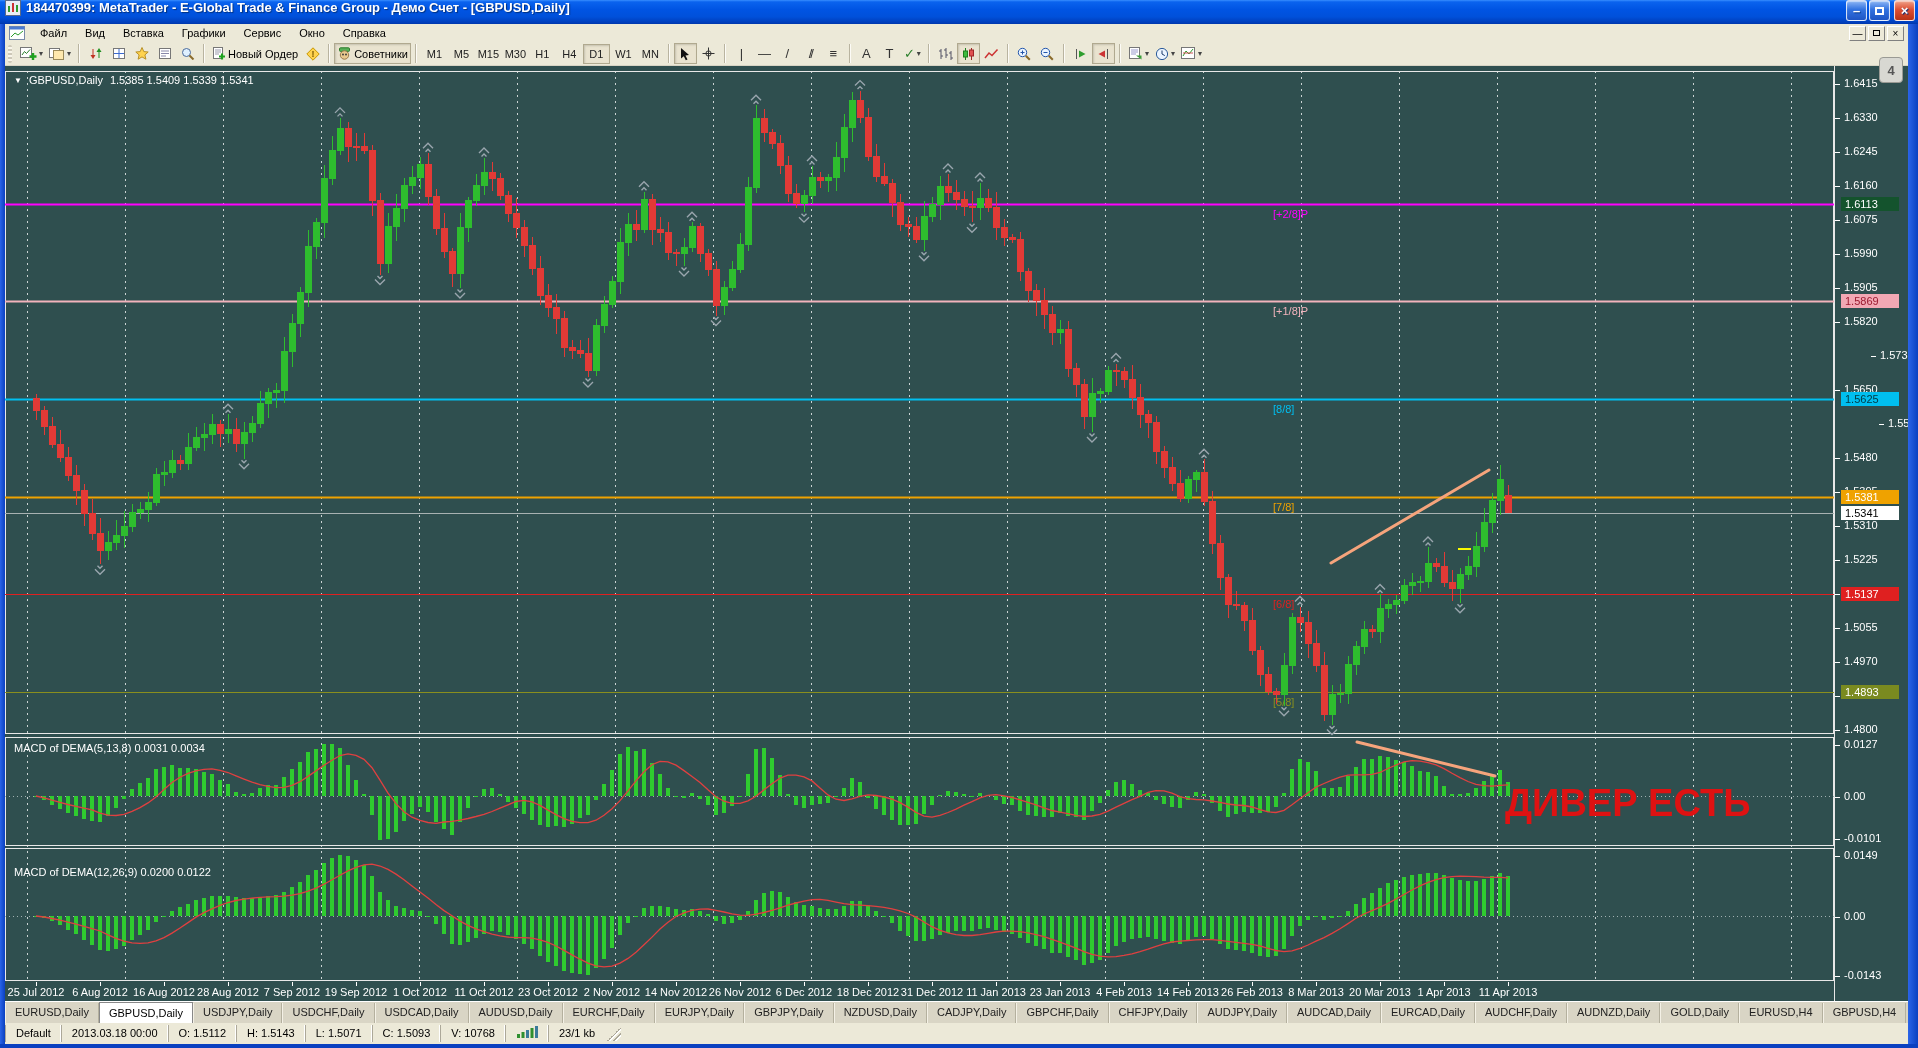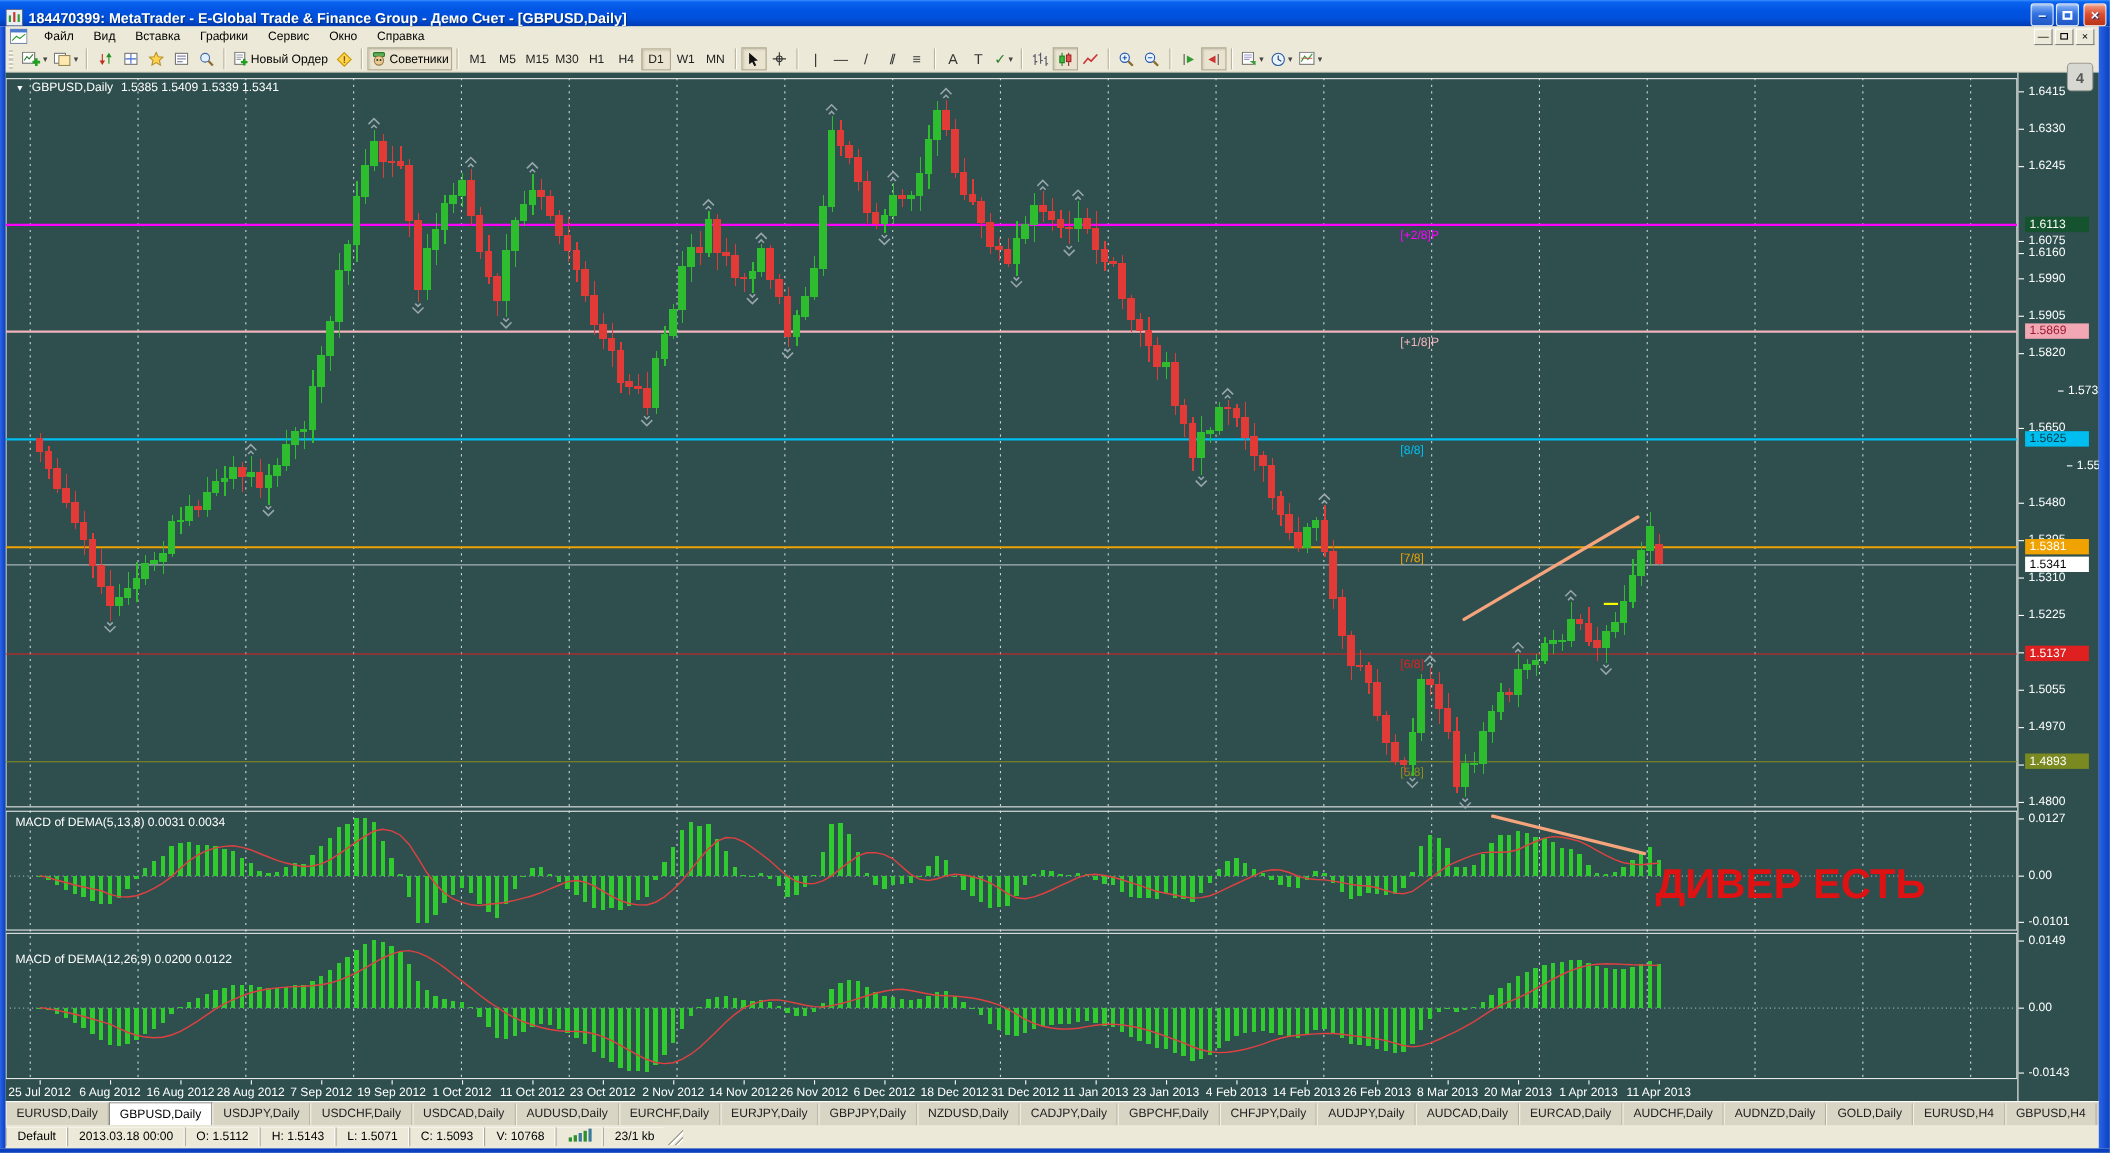--- a/index.html
+++ b/index.html
@@ -3,21 +3,21 @@
 <meta charset="utf-8">
 <style>
   * { box-sizing: border-box; margin: 0; padding: 0; }
   html,body { width:1918px; height:1048px; overflow:hidden; background:#ECE9D8;
               font-family:"Liberation Sans", sans-serif; }
   .abs { position:absolute; }
 
   
   .titlebar { left:0; top:0; width:1918px; height:24px;
     background:linear-gradient(180deg,#388eff 0%,#0a63ee 8%,#0054e3 40%,#0050da 70%,#003cb8 96%,#0036a8 100%);
-    display:flex; align-items:flex-end; padding:0 3px 0 5px; color:#fff;
+    display:flex; align-items:flex-start; padding:0 3px 0 5px; color:#fff;
     font-weight:bold; font-size:13px; text-shadow:1px 1px 1px #00317e; }
   .app-icon { width:16px; height:16px; margin-right:5px; flex:none; }
   .title-text { flex:1; white-space:nowrap; overflow:hidden; }
   .tb-btn { width:21px; height:21px; margin-left:2px; border-radius:3px; flex:none;
     border:1px solid rgba(255,255,255,.8); display:flex; align-items:center; justify-content:center;
     color:#fff; font:bold 13px "Liberation Sans",sans-serif;
     background:linear-gradient(180deg,#8db6f5,#3272e0 45%,#1f55c4); box-shadow:inset 0 1px 1px rgba(255,255,255,.5); }
   .tb-btn.close { background:linear-gradient(180deg,#f0a088,#dd4f33 45%,#b83316); margin-left:4px; }
   .glyph-restore { width:9px; height:8px; border:2px solid #fff; display:block; }
 
@@ -1251,21 +1251,21 @@
       <span>1.5385 1.5409 1.5339 1.5341</span>
     </div>
     <div class="ind-label" style="top:676px;">MACD of DEMA(5,13,8) 0.0031 0.0034</div>
     <div class="ind-label" style="top:800px;">MACD of DEMA(12,26,9) 0.0200 0.0122</div>
   </div>
 
   <div class="abs price-axis" id="price-axis">
       <div class="ptick" style="top: 10px;"><i></i>1.6415</div>
       <div class="ptick" style="top: 44px;"><i></i>1.6330</div>
       <div class="ptick" style="top: 78px;"><i></i>1.6245</div>
-      <div class="ptick" style="top: 112px; margin-top: 45px;"><i></i>1.6160</div>
+      <div class="ptick" style="top: 112px;"><i></i>1.6160</div>
       <div class="ptick" style="top: 146px;"><i></i>1.6075</div>
       <div class="ptick" style="top: 180px;"><i></i>1.5990</div>
       <div class="ptick" style="top: 214px;"><i></i>1.5905</div>
       <div class="ptick" style="top: 248px;"><i></i>1.5820</div>
       <div class="ptick" style="top: 282px; margin-left: 36px;"><i></i>1.5735</div>
       <div class="ptick" style="top: 316px;"><i></i>1.5650</div>
       <div class="ptick" style="top: 350px; padding-left: 44px;"><i></i>1.5565</div>
       <div class="ptick" style="top: 384px;"><i></i>1.5480</div>
       <div class="ptick" style="top: 418px;"><i></i>1.5395</div>
       <div class="ptick" style="top: 452px;"><i></i>1.5310</div>

